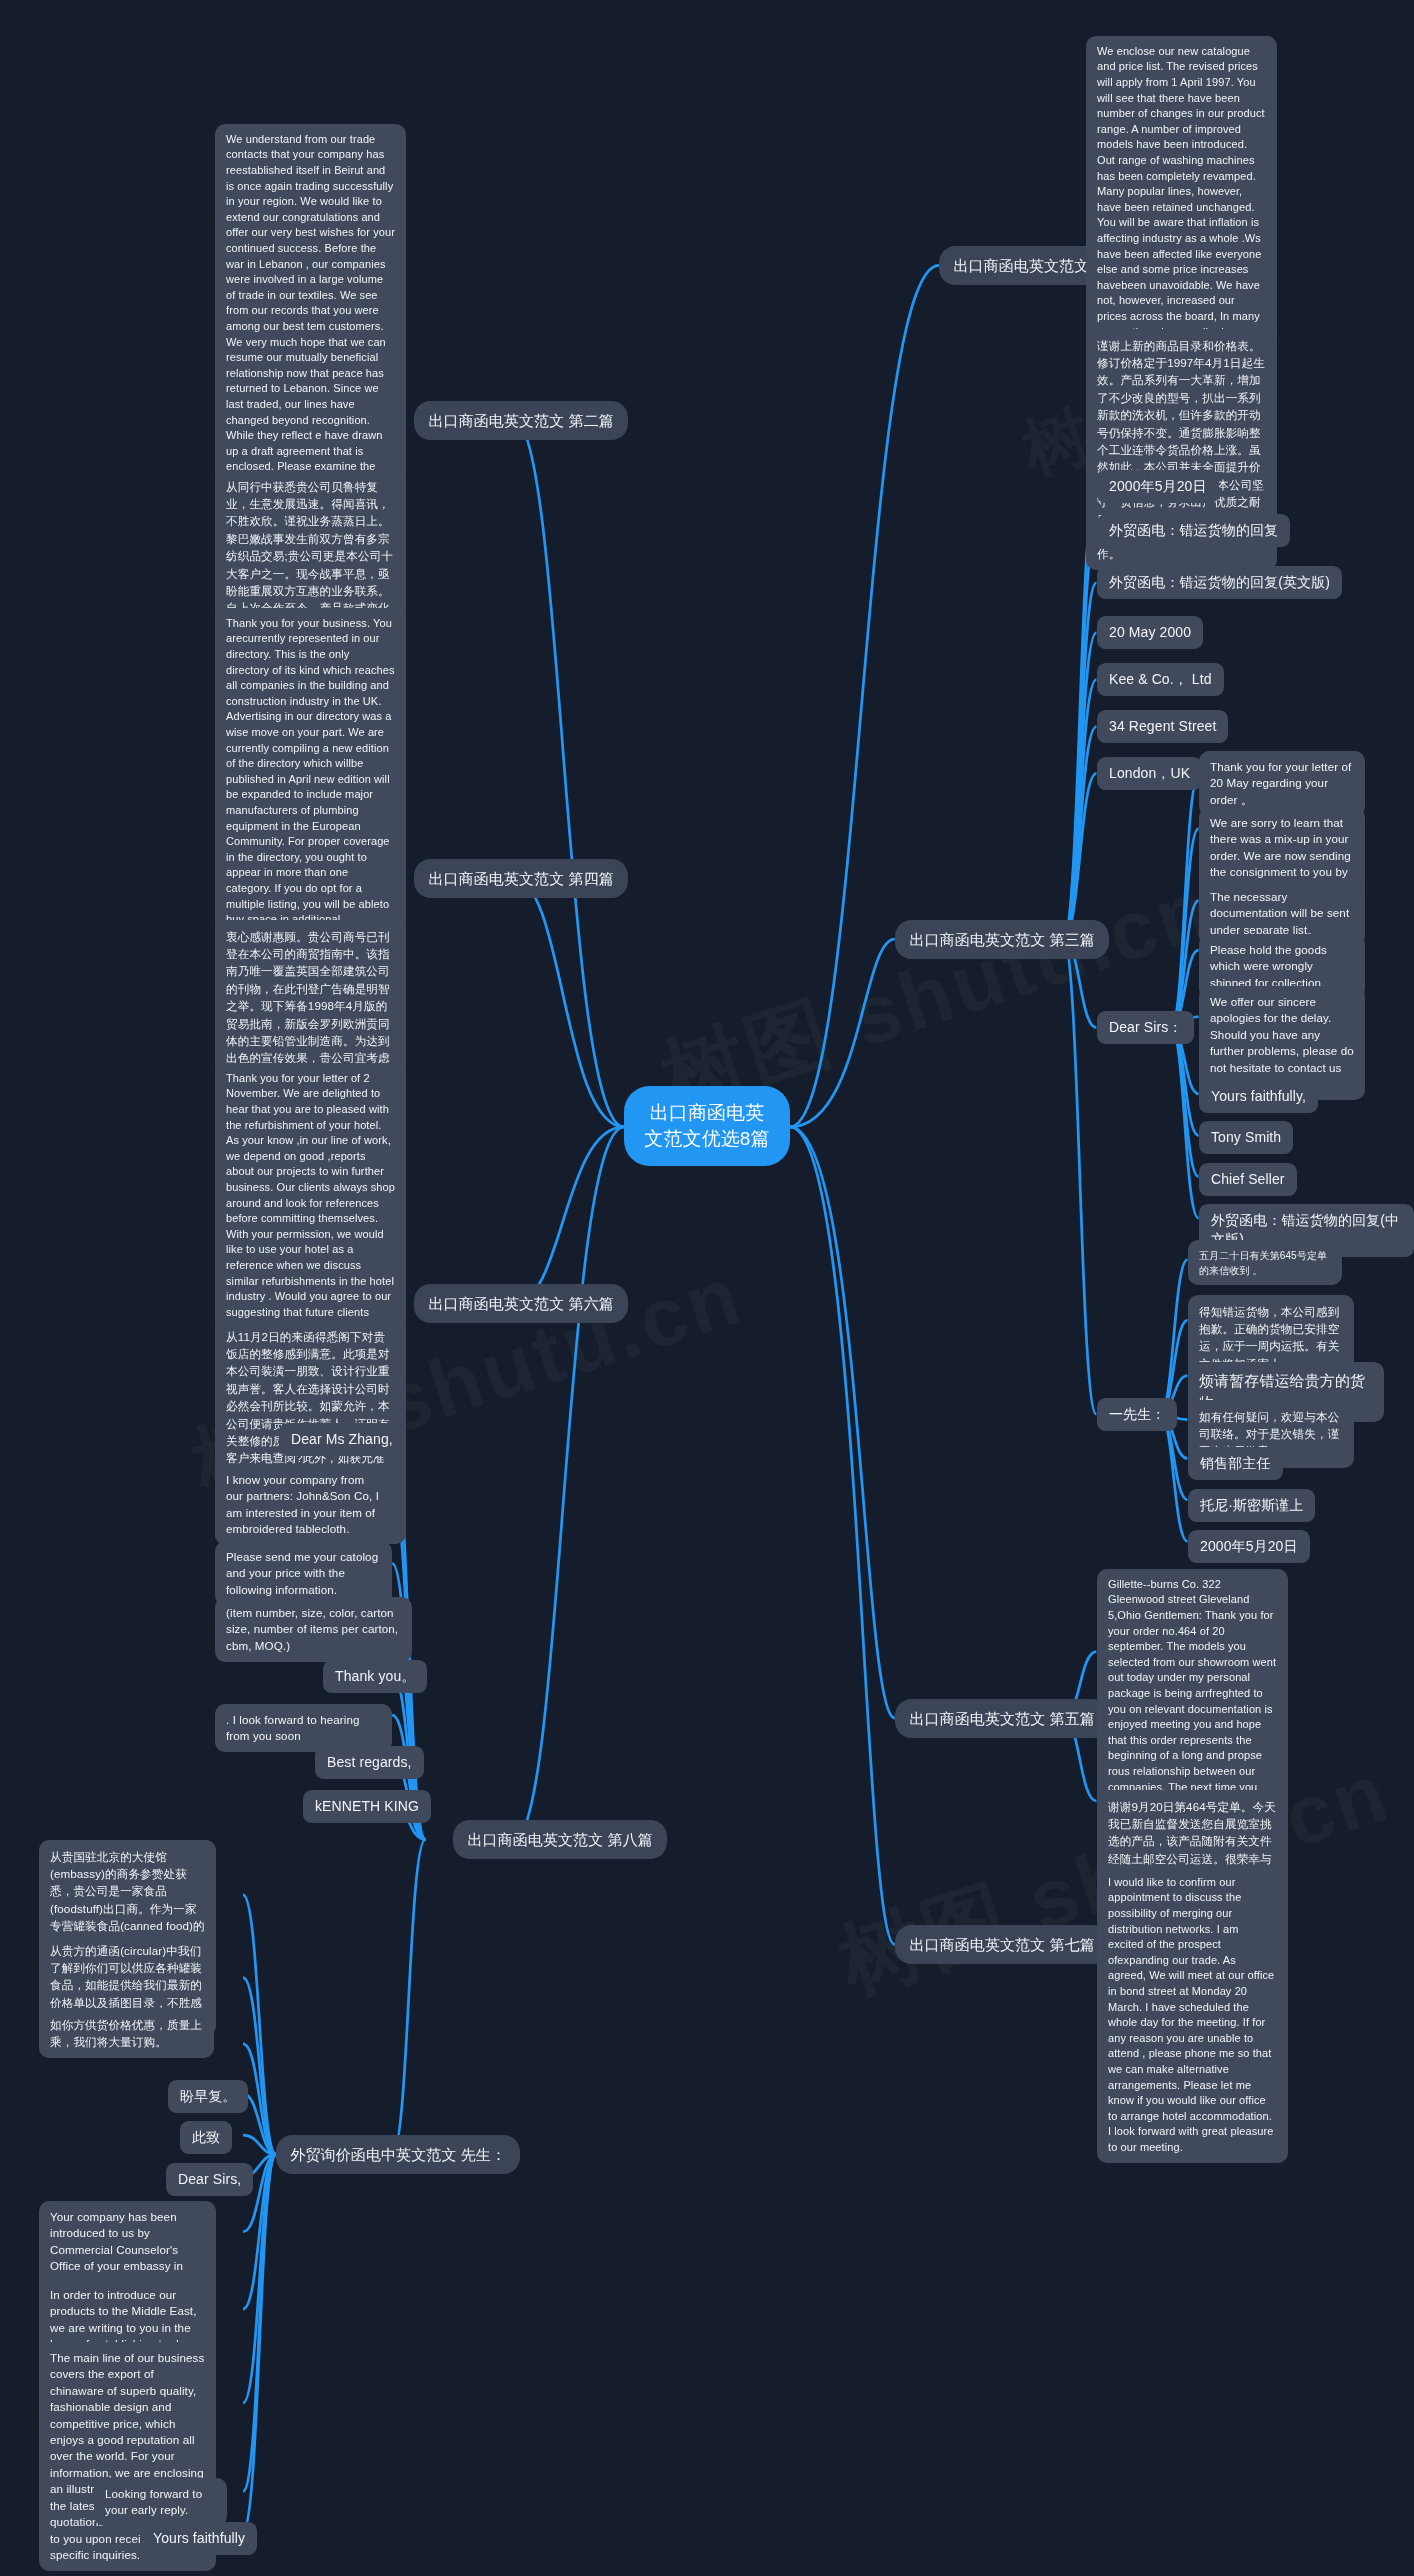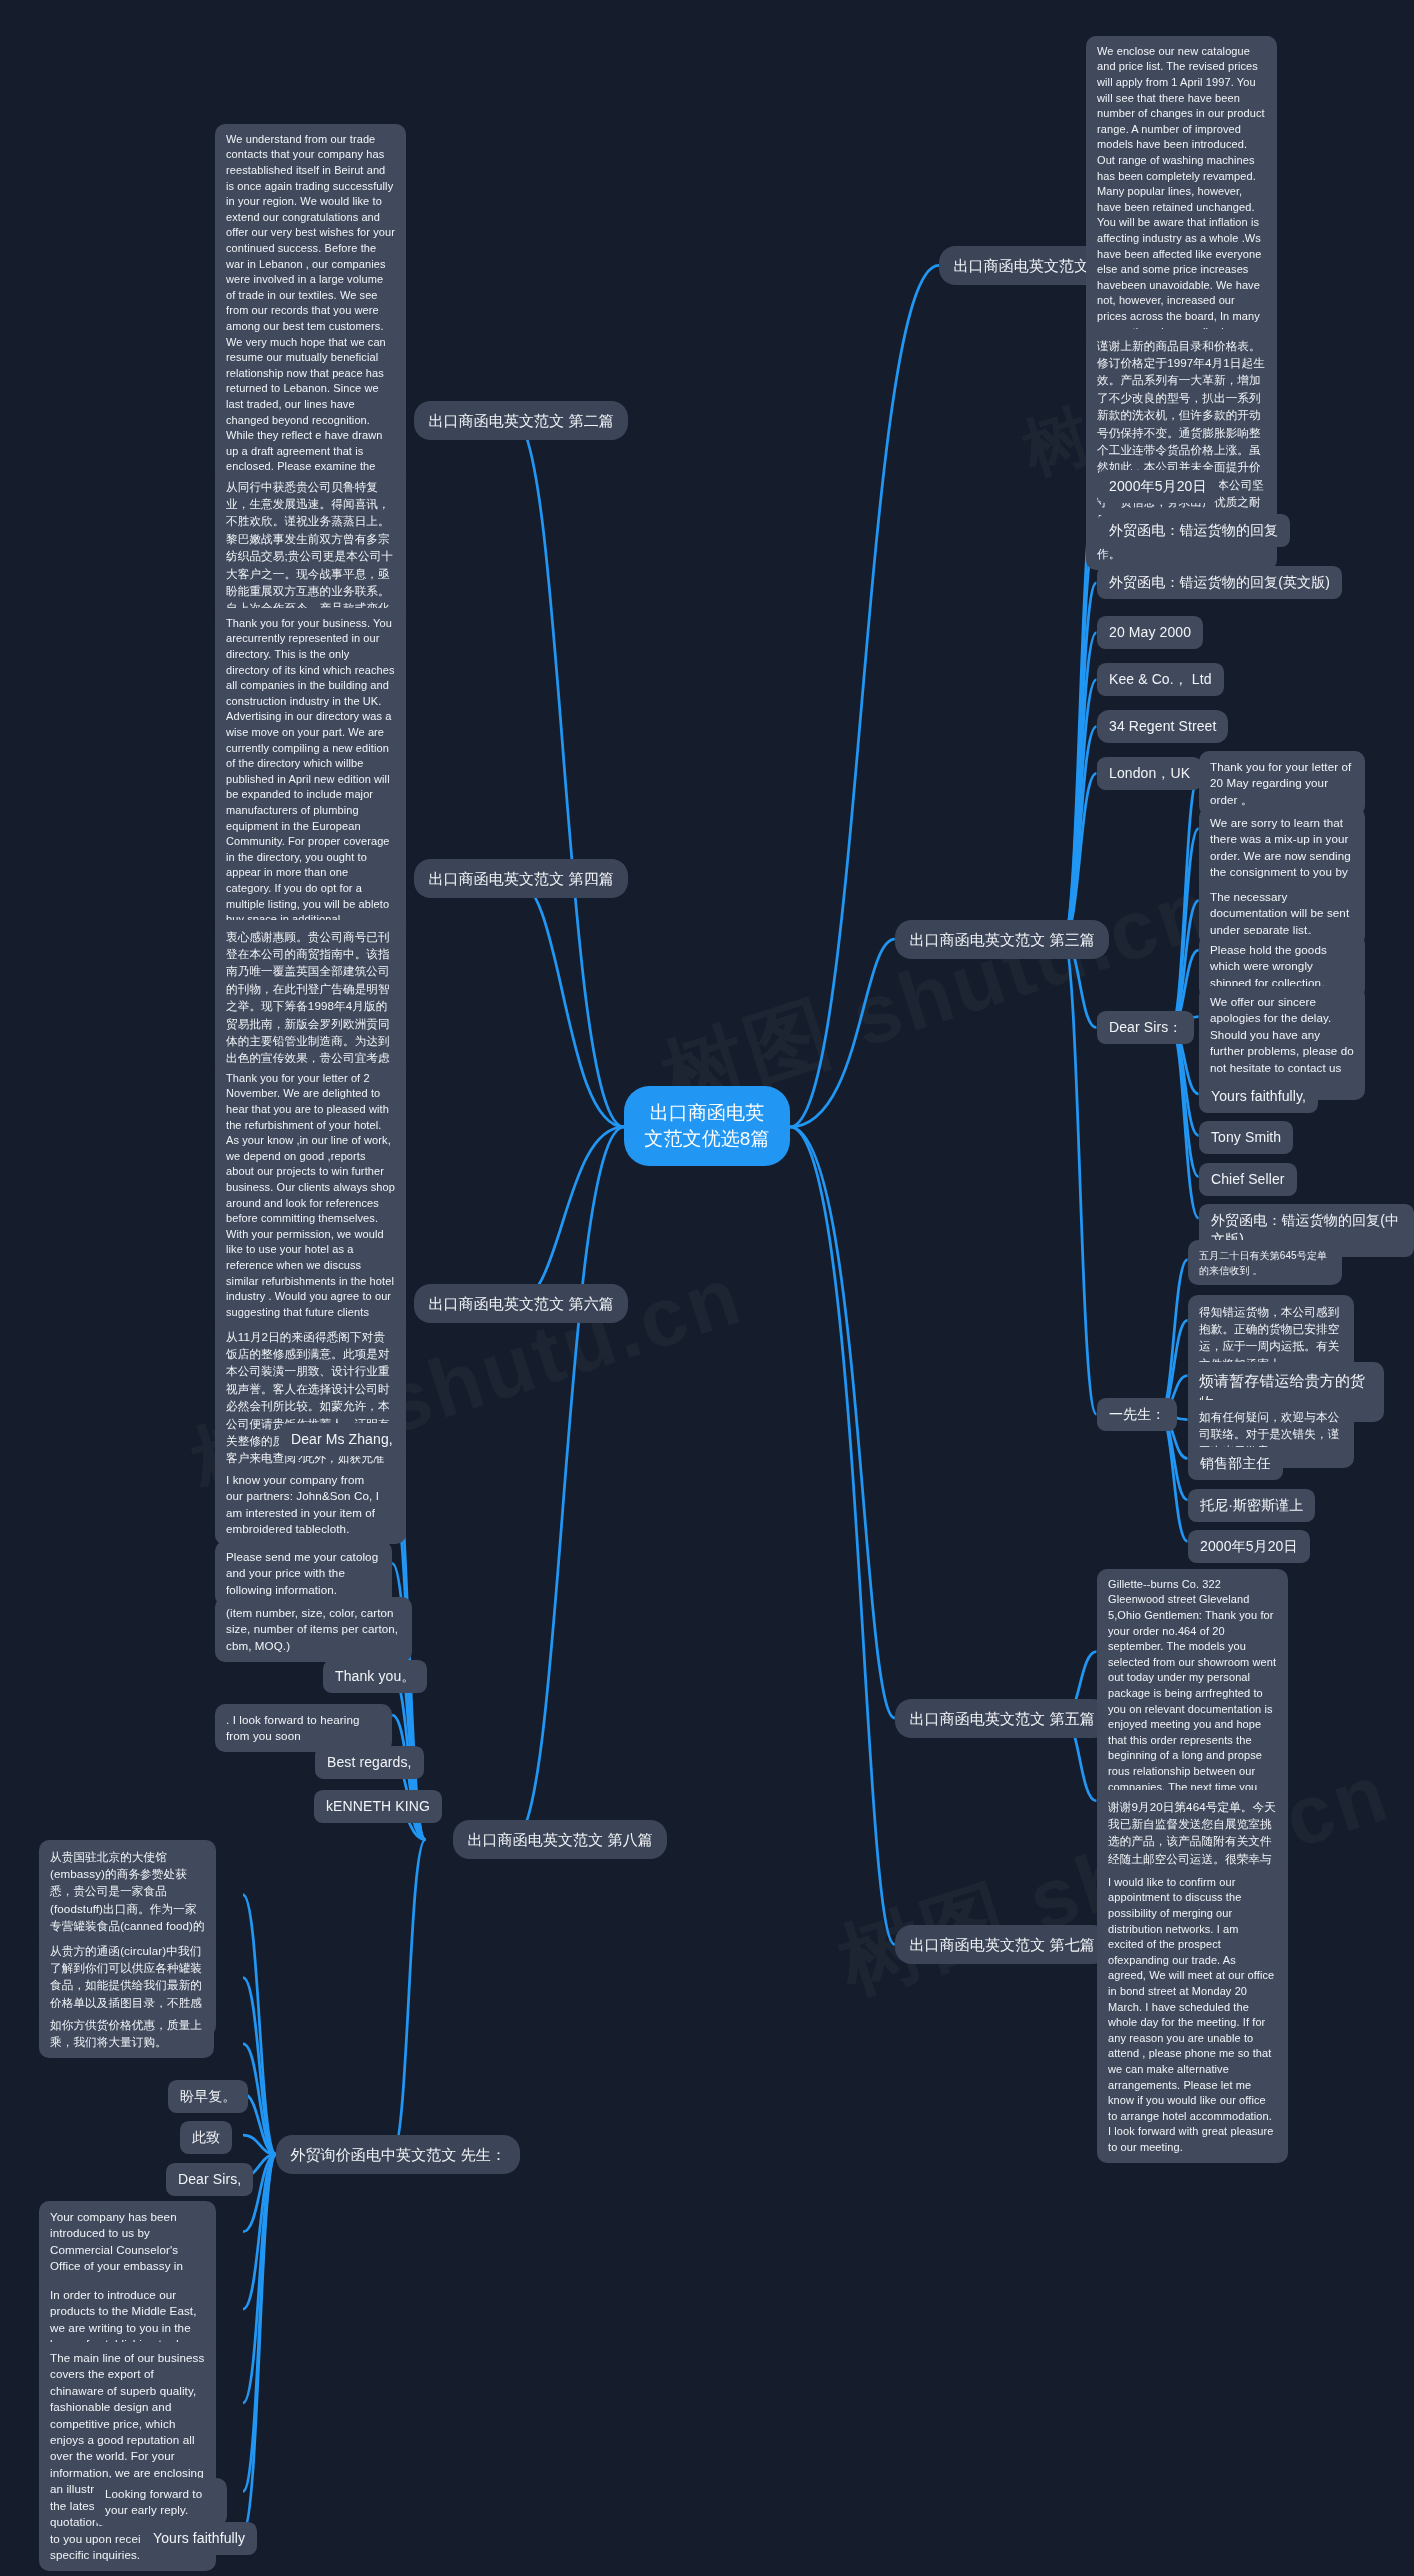--- a/index.html
+++ b/index.html
@@ -125,21 +125,21 @@
   <div class="node branch" style="left:414px;top:1284px;">出口商函电英文范文 第六篇</div>
   <div class="node para" style="left:215px;top:1063px;width:191px;font-size:11px;">Thank you for your letter of 2 November. We are delighted to hear that you are to pleased with the refurbishment of your hotel. As your know ,in our line of work, we depend on good ,reports about our projects to win further business. Our clients always shop around and look for references before committing themselves. With your permission, we would like to use  your hotel as a reference when we discuss similar refurbishments in the hotel  industry . Would you agree to our suggesting that future clients should call you? It would also be most helpful if we could occasionally bring a client to look at your hotel . We would , of course , stay overnight at  call you next week to hear your reaction. Thanks again for you kind words.</div>
   <div class="node para cn" style="left:215px;top:1320px;width:191px;font-size:11.6px;">从11月2日的来函得悉阁下对贵饭店的整修感到满意。此项是对本公司装潢一朋致、设计行业重视声誉。客人在选择设计公司时必然会刊所比较。如蒙允许，本公司便请贵饭作推荐人，证明有关整修的质素。未知可否让其他客户来电查阅?此外，如获允准问或以时客户前来参观查阅住房，定必有莱大帮助。当然，本公司会照汀房间。足少留宿一晚。</div>
 
   <div class="node branch" style="left:895px;top:920px;">出口商函电英文范文 第三篇</div>
   <div class="node small" style="left:1097px;top:470px;">2000年5月20日</div>
   <div class="node small" style="left:1097px;top:514px;">外贸函电：错运货物的回复</div>
   <div class="node small" style="left:1097px;top:566px;">外贸函电：错运货物的回复(英文版)</div>
   <div class="node small" style="left:1097px;top:616px;">20 May 2000</div>
   <div class="node small" style="left:1097px;top:663px;">Kee &amp; Co.，  Ltd</div>
-  <div class="node small" style="left:1097px;top:710px;border-radius:12px;">34 Regent Street</div>
+  <div class="node small" style="left:1097px;top:710px;">34 Regent Street</div>
   <div class="node small" style="left:1097px;top:757px;">London，UK</div>
 
   <div class="node small" style="left:1097px;top:1011px;">Dear Sirs：</div>
   <div class="node para" style="left:1199px;top:751px;width:166px;font-size:11.6px;">Thank you for your letter of 20 May regarding your order 。</div>
   <div class="node para" style="left:1199px;top:807px;width:166px;font-size:11.6px;">We are sorry to learn that there was a mix-up in your order. We are now sending the consignment to you by airfreight. It should be with you within a week。</div>
   <div class="node para" style="left:1199px;top:881px;width:166px;font-size:11.6px;">The necessary documentation will be sent under separate list。</div>
   <div class="node para" style="left:1199px;top:934px;width:166px;font-size:11.6px;">Please hold the goods which were wrongly shipped for collection。</div>
   <div class="node para" style="left:1199px;top:986px;width:166px;font-size:11.6px;">We offer our sincere apologies for the delay. Should you have any further problems,  please do not hesitate to contact us immediately。</div>
   <div class="node small" style="left:1199px;top:1080px;">Yours faithfully,</div>
   <div class="node small" style="left:1199px;top:1121px;">Tony Smith</div>
@@ -163,21 +163,21 @@
   <div class="node para" style="left:1097px;top:1867px;width:191px;font-size:11px;">I would like to confirm our appointment to discuss the possibility of merging our distribution networks. I am excited of the prospect ofexpanding our trade. As agreed, We will meet at our office in bond street at  Monday 20 March. I have scheduled the whole day for the meeting. If for any reason you are unable to attend , please phone me so that we can make alternative arrangements. Please let me know if you would like our office to arrange hotel accommodation. I look forward with great pleasure to our meeting.</div>
 
   <div class="node branch" style="left:453px;top:1820px;">出口商函电英文范文 第八篇</div>
   <div class="node small" style="left:279px;top:1423px;">Dear Ms Zhang,</div>
   <div class="node para" style="left:215px;top:1464px;width:177px;font-size:11.6px;">I know your company from our partners: John&amp;Son Co, I am interested in your item of embroidered tablecloth.</div>
   <div class="node para" style="left:215px;top:1541px;width:177px;font-size:11.6px;">Please send me your catolog and your price with the following information.</div>
   <div class="node para" style="left:215px;top:1597px;width:197px;font-size:11.6px;">(item number, size, color, carton size, number of items per carton, cbm, MOQ.)</div>
   <div class="node small" style="left:323px;top:1660px;">Thank you。</div>
   <div class="node para" style="left:215px;top:1704px;width:177px;font-size:11.6px;">. I look forward to hearing from you soon</div>
   <div class="node small" style="left:315px;top:1746px;">Best regards,</div>
-  <div class="node small" style="left:314px;top:1790px;padding-left:12px;">kENNETH KING</div>
+  <div class="node small" style="left:303px;top:1790px;padding-left:12px;">kENNETH KING</div>
 
   <div class="node branch" style="left:276px;top:2135px;">外贸询价函电中英文范文 先生：</div>
   <div class="node para cn" style="left:39px;top:1840px;width:177px;font-size:11.6px;">从贵国驻北京的大使馆(embassy)的商务参赞处获悉，贵公司是一家食品(foodstuff)出口商。作为一家专营罐装食品(canned food)的零售商(retailer)，我们特致函贵方，希望能建立贸易关系。</div>
   <div class="node para cn" style="left:39px;top:1934px;width:177px;font-size:11.6px;">从贵方的通函(circular)中我们了解到你们可以供应各种罐装食品，如能提供给我们最新的价格单以及插图目录，不胜感激。</div>
   <div class="node para cn" style="left:39px;top:2008px;width:175px;font-size:11.6px;">如你方供货价格优惠，质量上乘，我们将大量订购。</div>
   <div class="node small" style="left:168px;top:2080px;">盼早复。</div>
   <div class="node small" style="left:180px;top:2121px;">此致</div>
   <div class="node small" style="left:166px;top:2163px;">Dear Sirs,</div>
   <div class="node para" style="left:39px;top:2201px;width:177px;font-size:11.6px;">Your company has been introduced to us by Commercial Counselor's Office of your embassy in Beijing as prospective buyers of arts &amp; crafts.</div>
   <div class="node para" style="left:39px;top:2279px;width:177px;font-size:11.6px;">In order to introduce our products to the Middle East, we are writing to you in the hope of establishing trade relations.</div>

